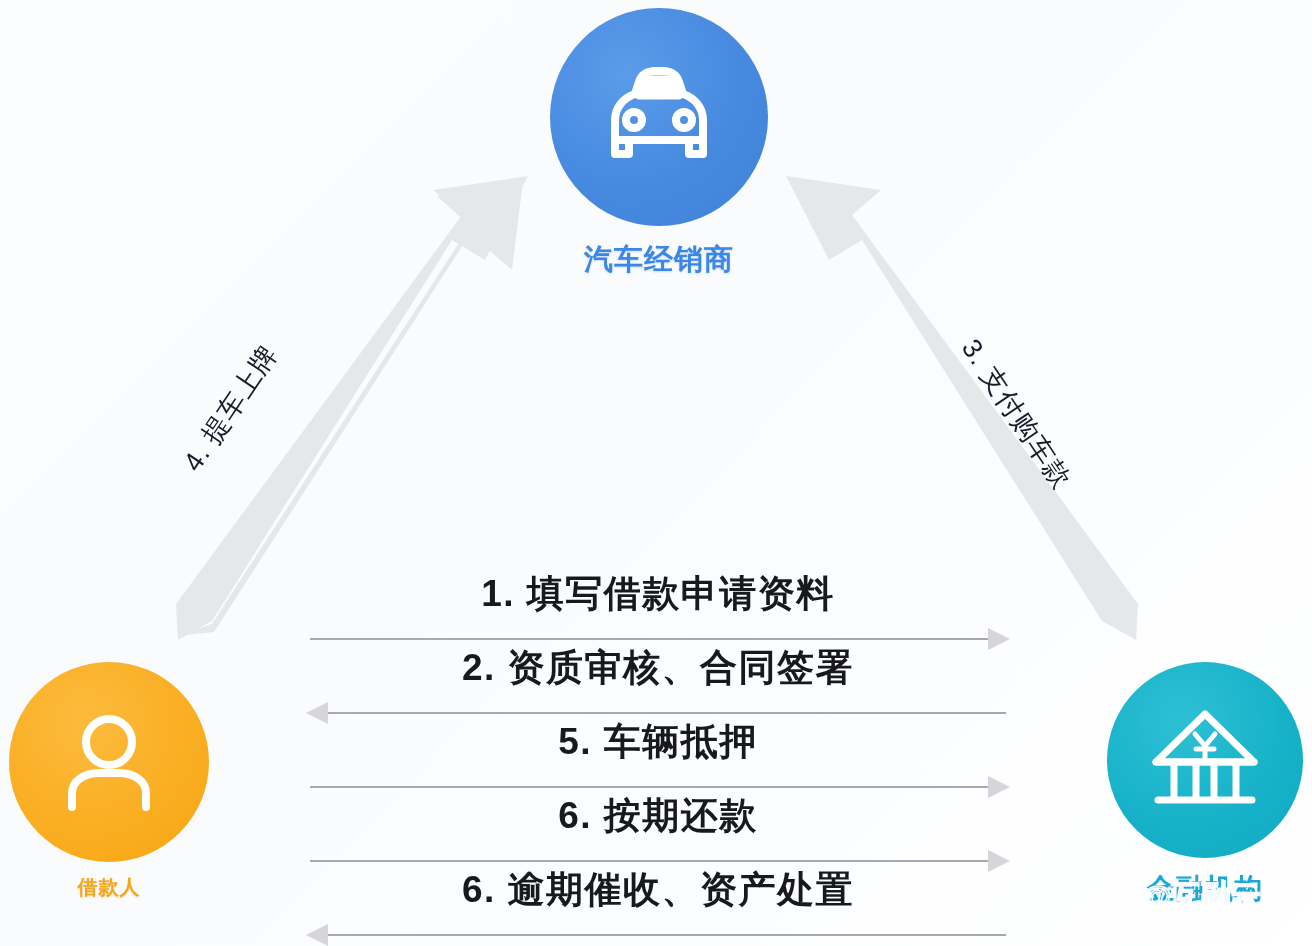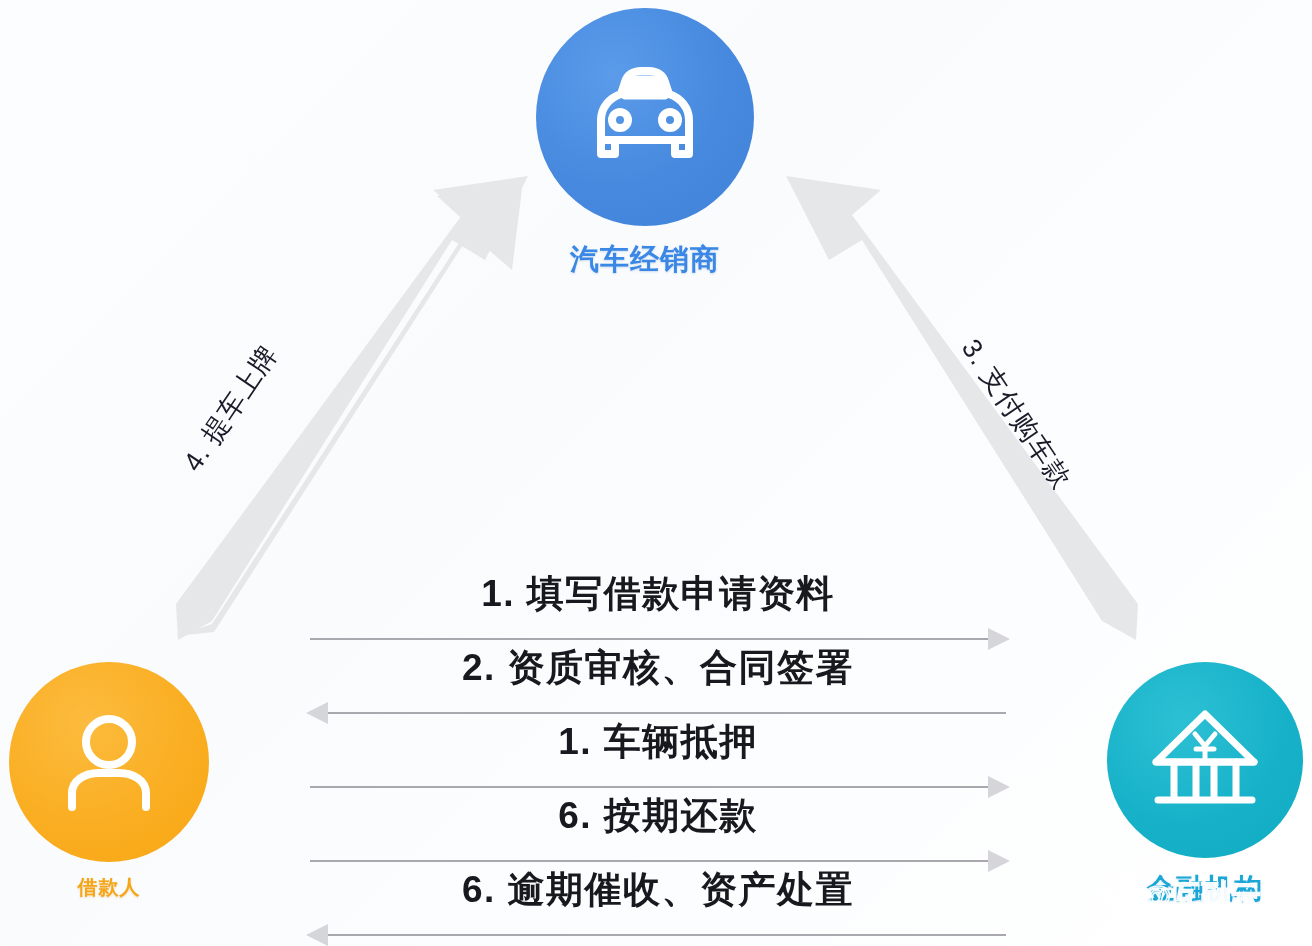--- a/index.html
+++ b/index.html
@@ -36,21 +36,21 @@
     justify-content: center;
     margin: 0 auto;
   }
   .node .label {
     font-weight: bold;
     letter-spacing: 1px;
     white-space: nowrap;
   }
 
   #node-dealer {
-    left: 525px;
+    left: 539px;
     top: 8px;
     width: 240px;
   }
   #node-dealer .circle {
     width: 218px;
     height: 218px;
     background: radial-gradient(circle at 35% 30%, #5b9bea 0%, #4689de 55%, #3f82d9 100%);
   }
   #node-dealer .label {
     margin-top: 14px;
@@ -260,21 +260,21 @@
 
   <div class="flow-row" style="top:649px;">
     <div class="flow-text">2. 资质审核、合同签署</div>
     <div class="flow-line-wrap">
       <div class="flow-line to-left"></div>
       <div class="flow-head left"></div>
     </div>
   </div>
 
   <div class="flow-row" style="top:723px;">
-    <div class="flow-text">1. 车辆抵押</div>
+    <div class="flow-text">5. 车辆抵押</div>
     <div class="flow-line-wrap">
       <div class="flow-line to-right"></div>
       <div class="flow-head right"></div>
     </div>
   </div>
 
   <div class="flow-row" style="top:797px;">
     <div class="flow-text">6. 按期还款</div>
     <div class="flow-line-wrap">
       <div class="flow-line to-right"></div>

